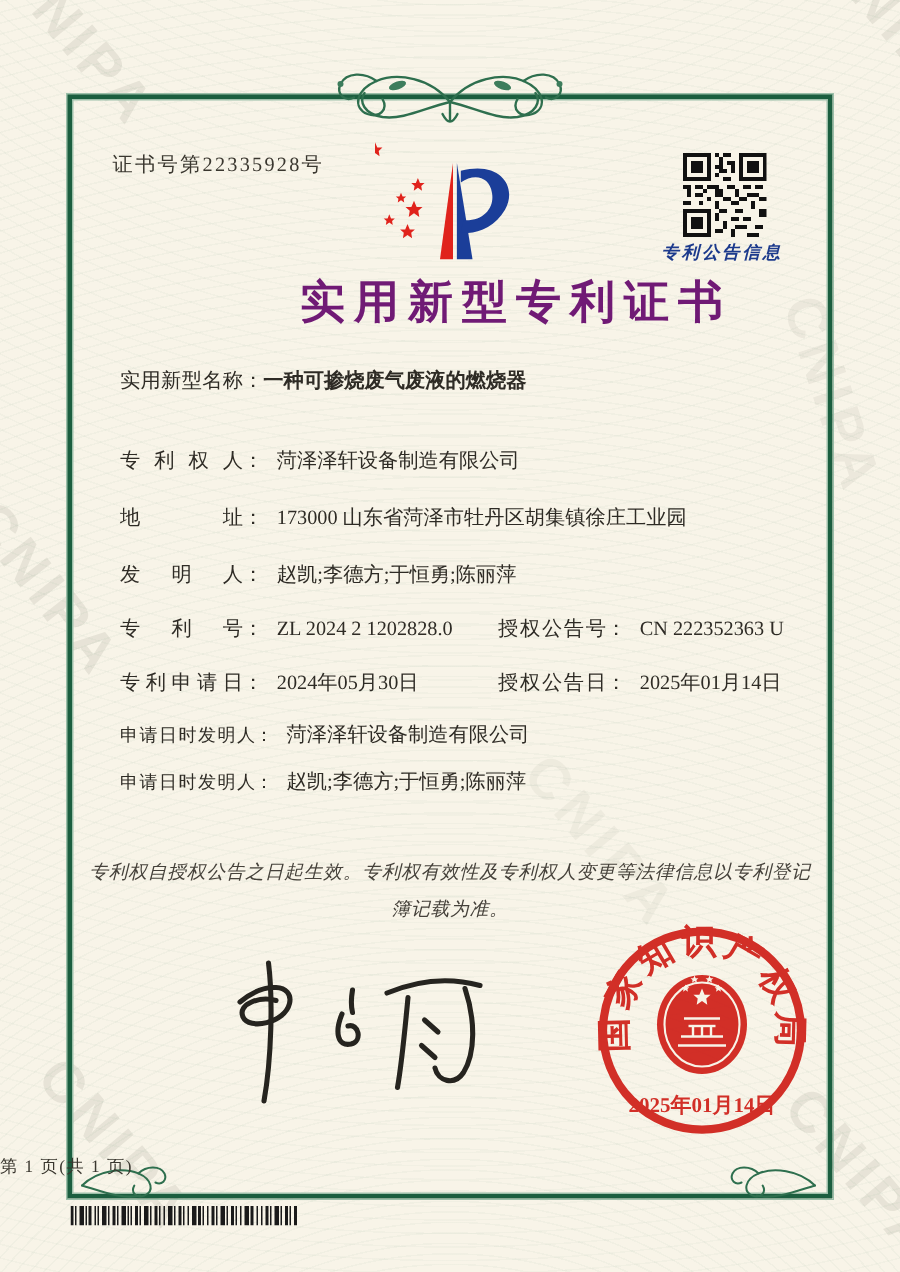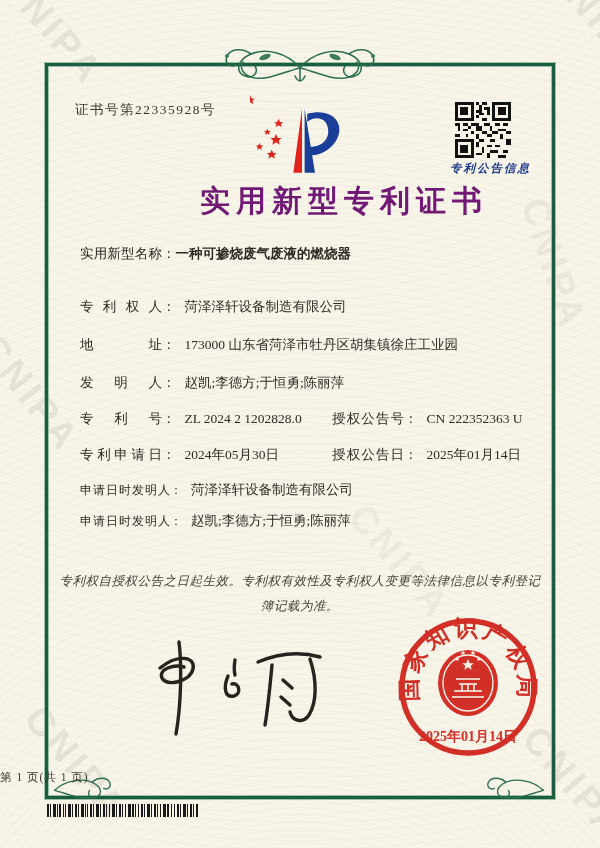--- a/index.html
+++ b/index.html
@@ -18,21 +18,21 @@
       white-space:nowrap; pointer-events:none; z-index:1;}
   
   .frame{position:absolute; left:45px; top:63px; width:504px; height:730px;
          border:3px solid #1b5e3f;
          box-shadow:0 0 0 1px #9cbfa9, inset 0 0 0 1px #9cbfa9; z-index:2;}
   .ornament{position:absolute; z-index:3;}
   .content{position:absolute; inset:0; z-index:4;}
   .certno{position:absolute; left:75px; top:101px; font-size:13.5px; letter-spacing:1.5px; color:#3a372f;}
   .logo{position:absolute; left:250px; top:94px;}
   .qr{position:absolute; left:455px; top:102px;}
-  .qrlabel{position:absolute; left:441px; top:161px; width:90px; text-align:right;
+  .qrlabel{position:absolute; left:441px; top:161px; width:90px; text-align:left;
            font-size:11.5px; font-weight:bold; font-style:italic; color:#1c3a8c; letter-spacing:2px;}
   .title{position:absolute; left:0; top:181px; width:100%; text-align:center;
          font-size:30px; font-weight:bold; letter-spacing:6px; color:#701a75;padding-left:44px;}
   .row{position:absolute; left:80px; font-size:13.5px; color:#2e2b25; white-space:nowrap;}
   .lbl{display:inline-block; width:82px; text-align:justify; text-align-last:justify;}
   .lbl.long{width:90px; font-size:12px;}
   .val{margin-left:9px;}
   .val.strong{font-weight:bold; margin-left:0;}
   .rgroup{position:absolute; left:252px; top:0; white-space:nowrap;}
   .rgroup .lbl{width:72px;}

